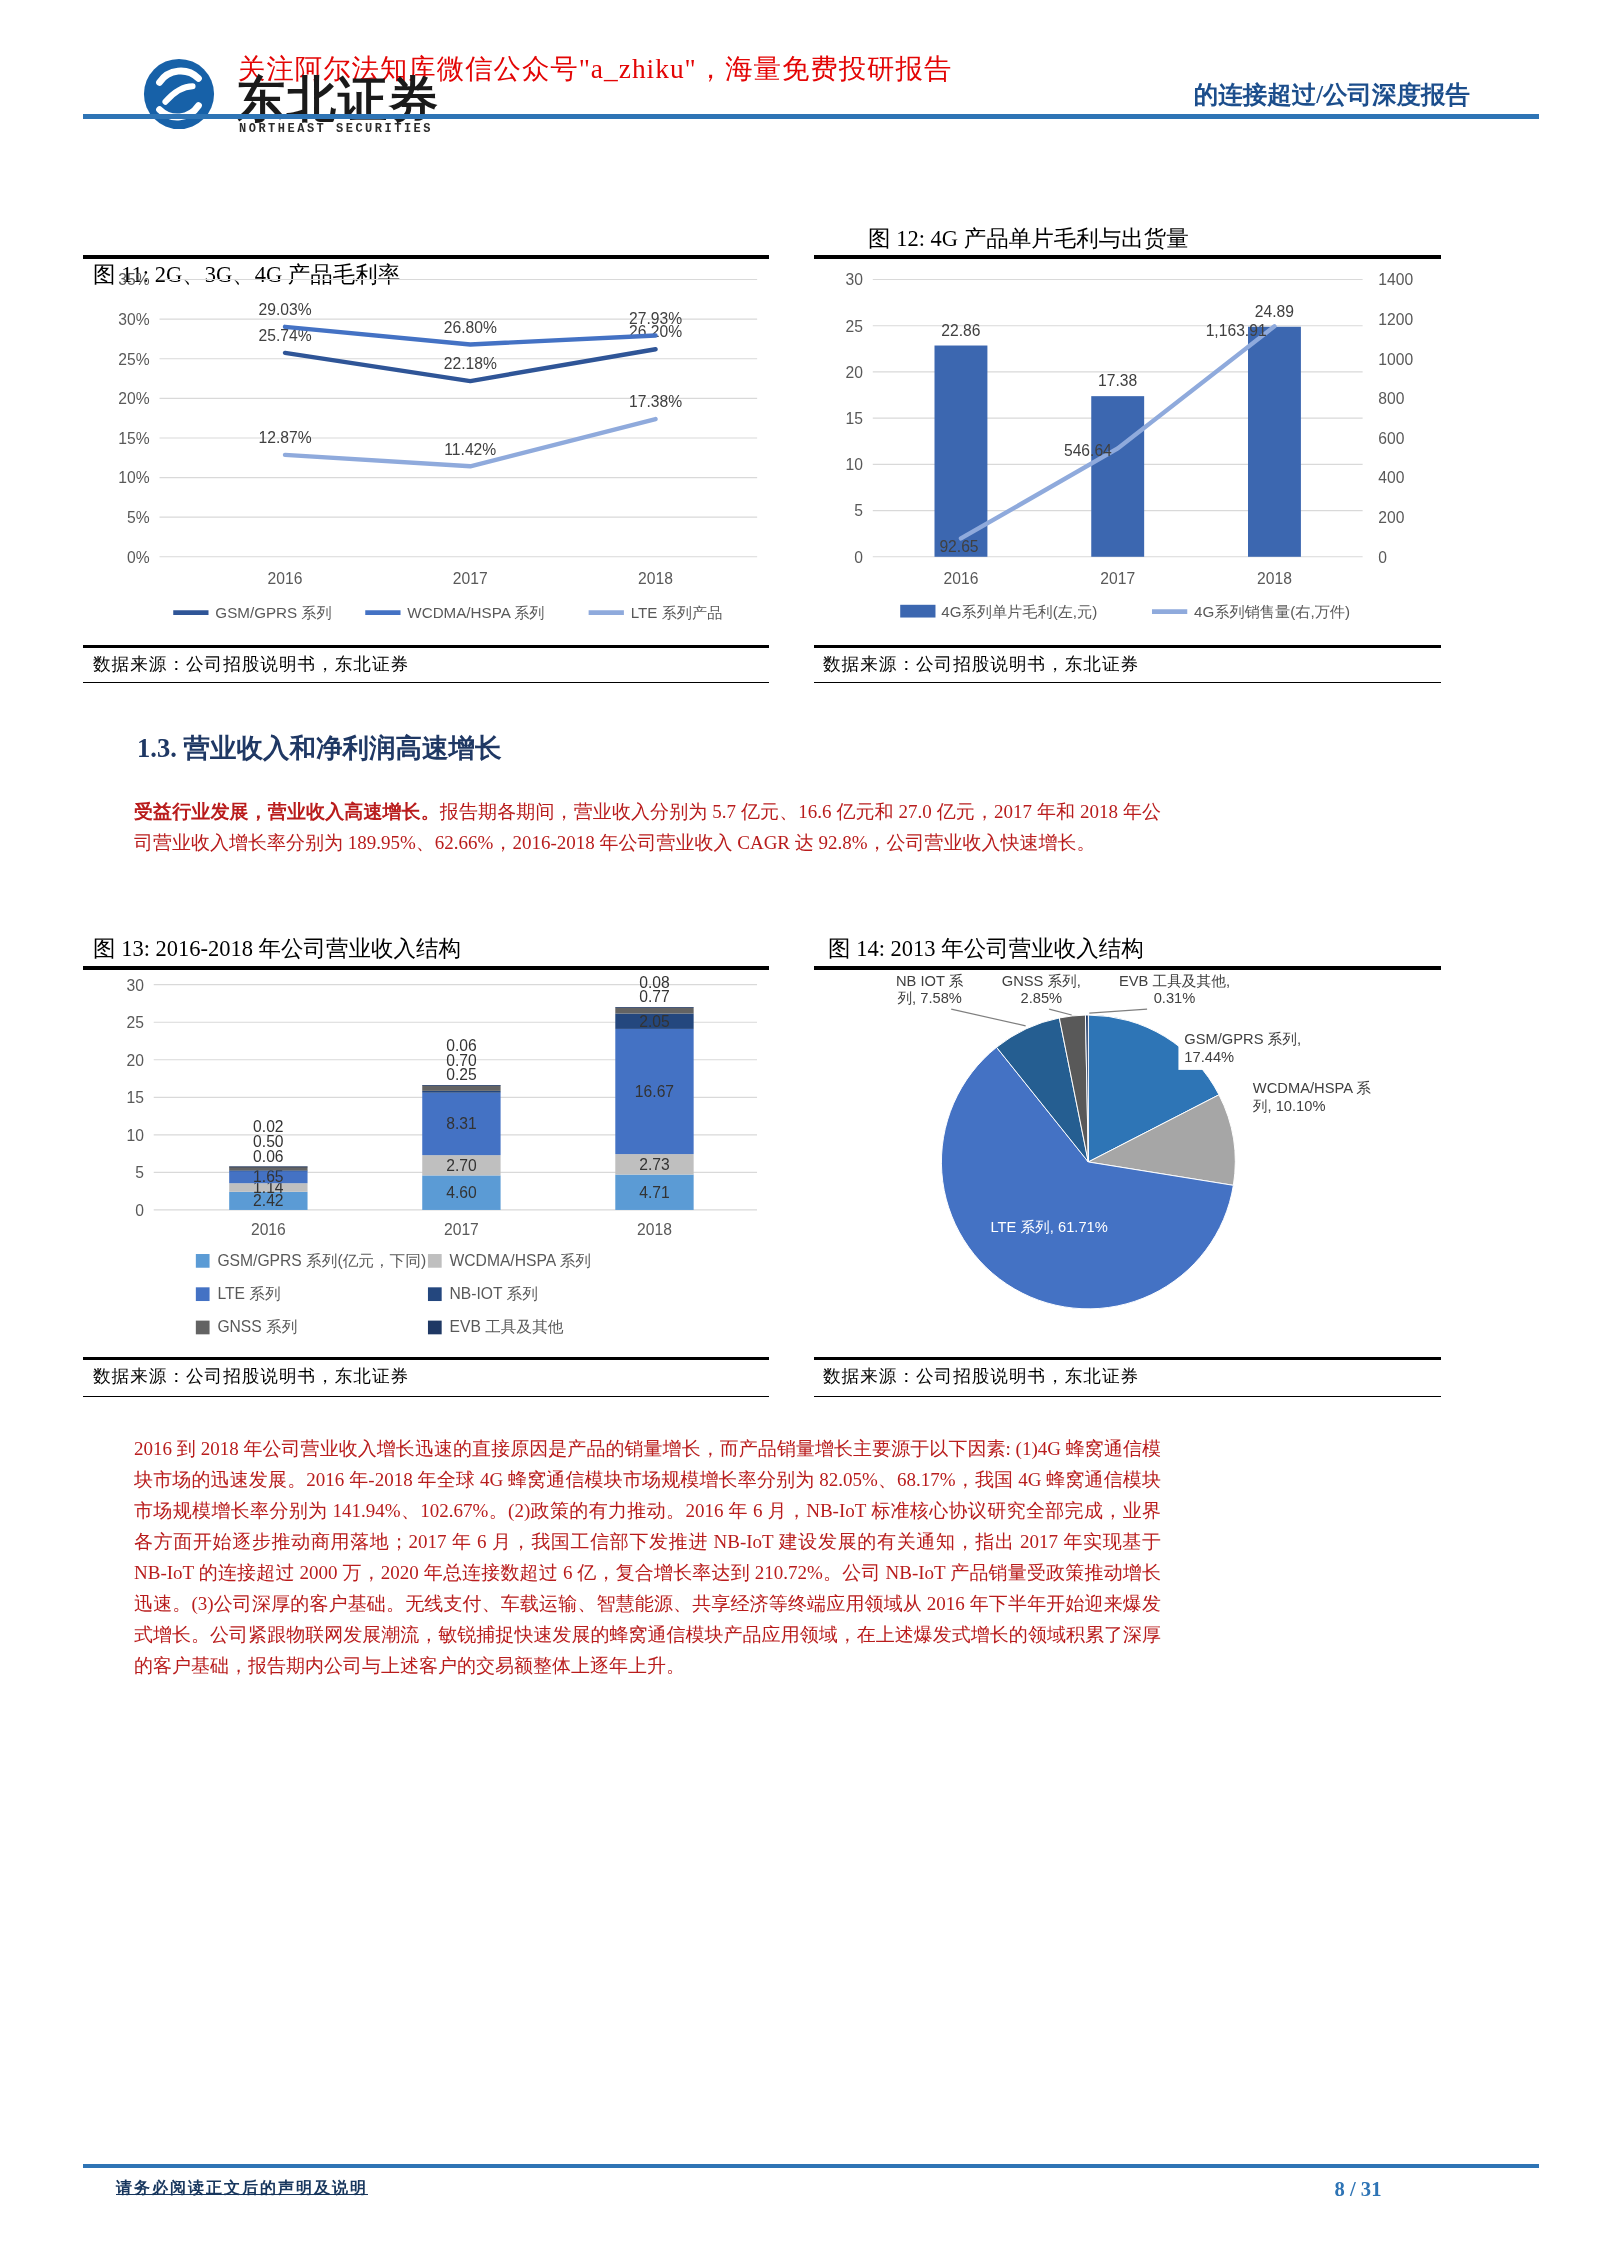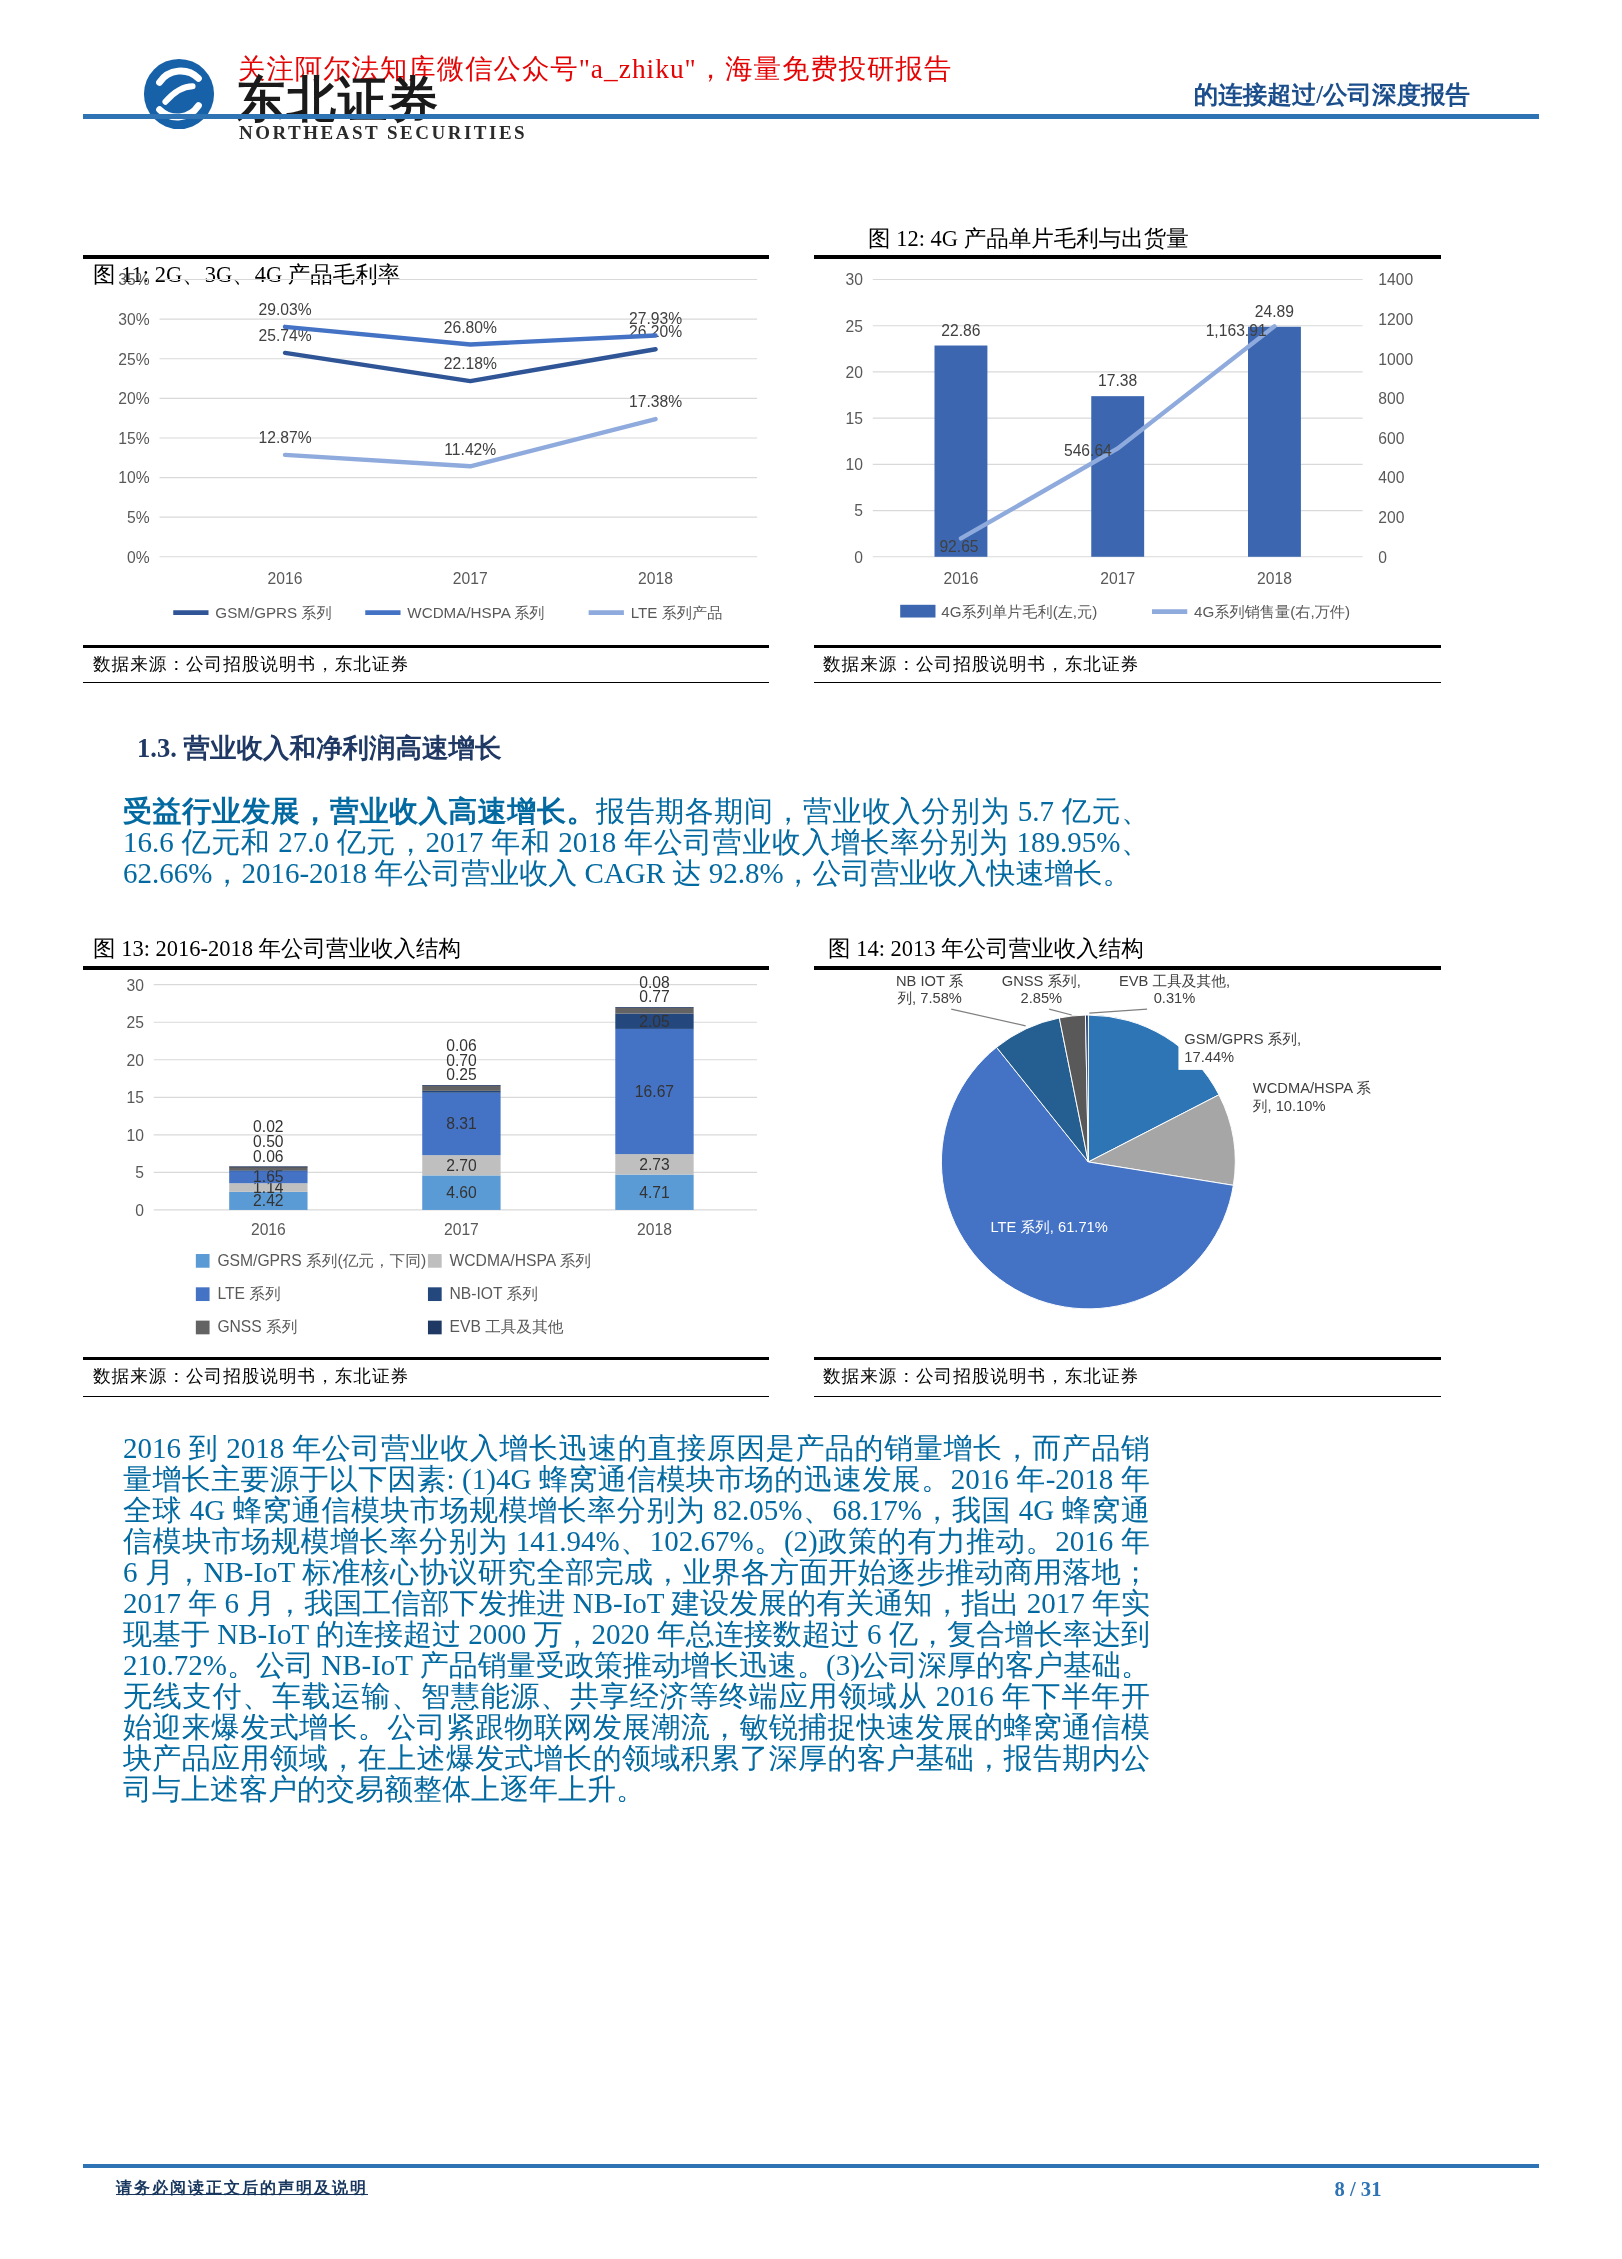--- a/index.html
+++ b/index.html
@@ -3,37 +3,37 @@
 <meta charset="utf-8">
 <style>
   * { margin:0; padding:0; box-sizing:border-box; }
   body { background:#ffffff; font-family:"Liberation Serif","DejaVu Serif",serif; }
   .page { position:relative; width:1622px; height:2259px; background:#ffffff; overflow:hidden; }
 
   .promo { position:absolute; left:238px; top:51px; font-size:27.4px; color:#e30505; letter-spacing:1px; white-space:nowrap; }
   .logo { position:absolute; left:142px; top:57px; width:333px; height:88px; }
   .logo-icon { position:absolute; left:0; top:0; }
   .logo-cn { position:absolute; left:94px; top:9.8px; font-size:49px; font-weight:bold; color:#1a1a1a; font-family:"Liberation Sans","DejaVu Sans",sans-serif; letter-spacing:2px; }
-  .logo-en { position:absolute; left:97px; top:65px; font-size:19px; font-weight:bold; color:#2b2b2b; font-family:Liberation Serif, serif; letter-spacing:2.5px; white-space:nowrap; }
+  .logo-en { position:absolute; left:97px; top:65px; font-size:12px; font-weight:bold; color:#2b2b2b; font-family:Liberation Mono, monospace; letter-spacing:2.5px; white-space:nowrap; }
   .report-title { position:absolute; right:152px; top:78px; font-size:24.5px; font-weight:bold; color:#1c4e8c; }
   .hr-blue { position:absolute; left:83px; width:1456px; height:4.9px; background:#2e74b5; }
   .hr-blue.top { top:114px; }
   .hr-blue.bottom { top:2164px; height:3.9px; }
 
   .fig-title { position:absolute; font-size:22.5px; color:#000; white-space:nowrap; }
   .rule-thick { position:absolute; height:3.9px; background:#000; }
   .rule-mid { position:absolute; height:2.9px; background:#000; }
   .rule-thin { position:absolute; height:1px; background:#000; }
   .fig-source { position:absolute; font-size:17.6px; color:#000; letter-spacing:1px; }
 
   svg text { font-family:"Liberation Sans","DejaVu Sans",sans-serif; }
   .chart-svg { position:absolute; }
 
   .section-heading { position:absolute; left:137px; font-size:26.5px; font-weight:bold; color:#1f3864;text-align:center; }
-  .para { position:absolute; left:123px; width:1027px; font-size:29px; line-height:31px; color:#0369a1; text-align:justify; }
+  .para { position:absolute; left:134px; width:1027px; font-size:19px; line-height:31px; color:#b91c1c; text-align:justify; }
   .para b { font-weight:bold; }
 
   .footer-disclaimer { position:absolute; left:116px; top:2178px; font-size:16px; font-weight:bold; color:#17365d; letter-spacing:2px;text-decoration:underline; }
   .footer-page { position:absolute; left:1304px; top:2178px; width:108px; text-align:center; font-size:20.6px; font-weight:bold; color:#2e74b5; }
 </style>
 </head>
 <body>
 
 <div class="page">
 

